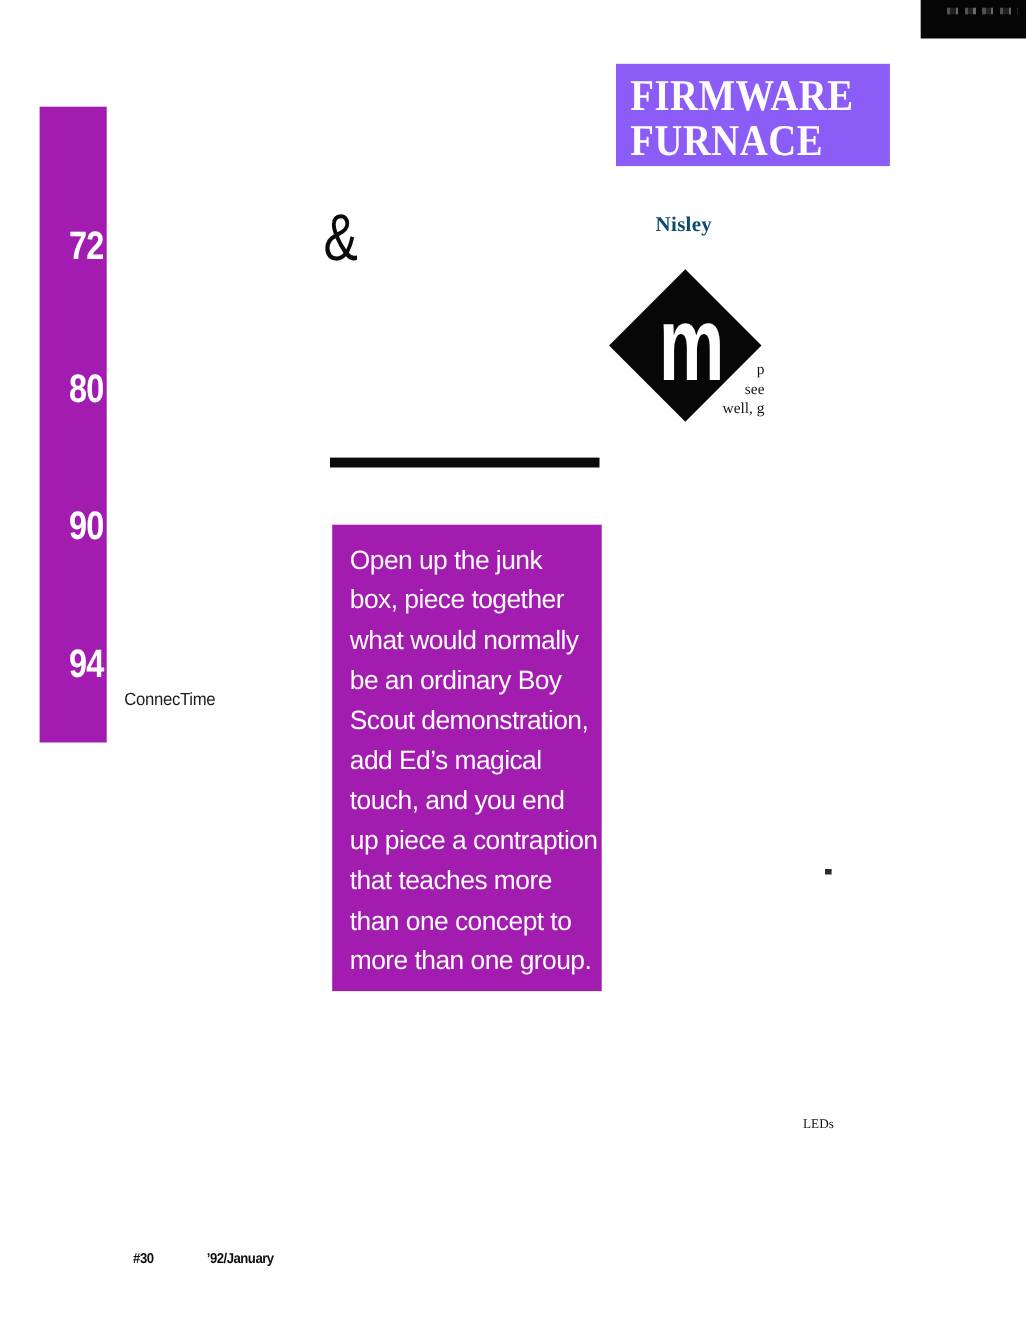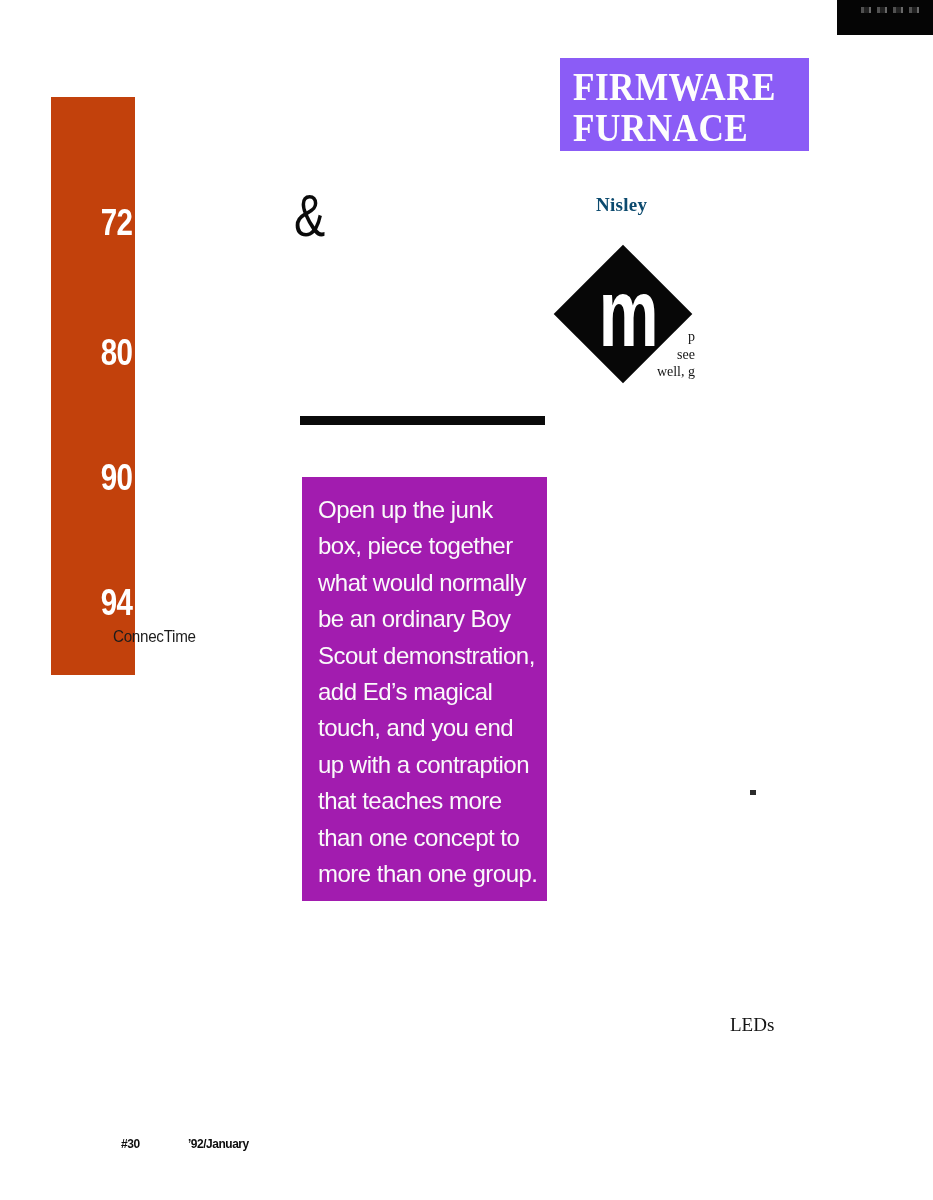--- a/index.html
+++ b/index.html
@@ -26,23 +26,22 @@
     width: 70px; height: 6px;
     background: repeating-linear-gradient(90deg,
       #050505 0 6px, #6a6a6a 6px 9px, #2a2a2a 9px 14px, #8a8a8a 14px 16px);
     opacity: .75;
   }
 
   
   .page-number-bar {
     position: absolute;
     left: 36px; top: 97px;
-    width: 84px; height: 578px;
-    background: #c2410c;
-    margin-left: 15px;
+    width: 61px; height: 578px;
+    background: #a21caf;
   }
   .page-number-bar .num {
     position: absolute;
     right: 3px;
     width: 58px;
     color: #fff;
     font-weight: bold;
     font-size: 36px;
     line-height: 36px;
     text-align: right;
@@ -167,21 +166,21 @@
     position: absolute;
     left: 750px; top: 790px;
     width: 6px; height: 5px;
     background: #2b2b2b;
   }
 
   .leds-label {
     position: absolute;
     left: 730px; top: 1014px;
     font-family: "Liberation Serif", serif;
-    font-size: 19px;
+    font-size: 12px;
     color: #141414;
   }
 
   .footer-issue {
     position: absolute;
     left: 121px; top: 1136px;
     font-size: 13px;
     font-weight: bold;
     letter-spacing: -0.5px;
     color: #0d0d0d;
@@ -239,21 +238,21 @@
   <div class="rule-bar"></div>
 
   <div class="quote-box">
     <div class="qline">Open up the junk</div>
     <div class="qline">box, piece together</div>
     <div class="qline">what would normally</div>
     <div class="qline">be an ordinary Boy</div>
     <div class="qline">Scout demonstration,</div>
     <div class="qline">add Ed’s magical</div>
     <div class="qline">touch, and you end</div>
-    <div class="qline">up with a contraption</div>
+    <div class="qline">up piece a contraption</div>
     <div class="qline">that teaches more</div>
     <div class="qline">than one concept to</div>
     <div class="qline">more than one group.</div>
   </div>
 
   <div class="speck"></div>
 
   <div class="leds-label">LEDs</div>
 
   <div class="footer-issue">#30</div>

